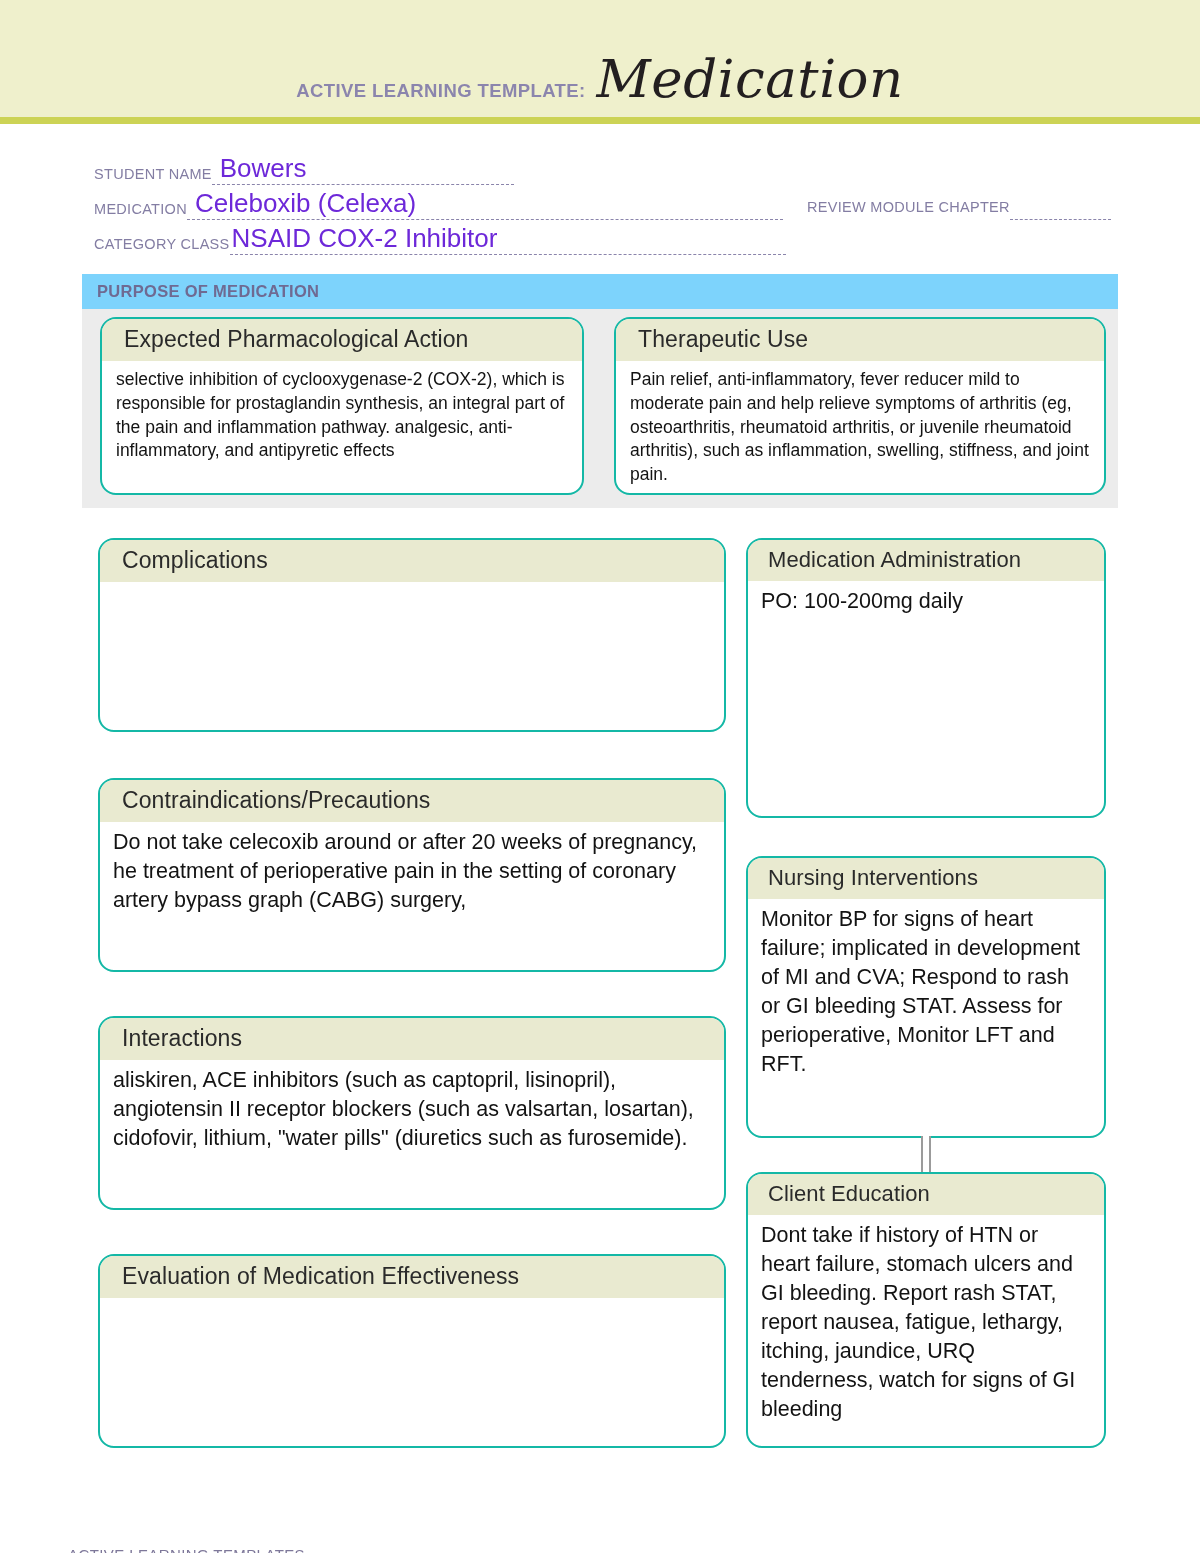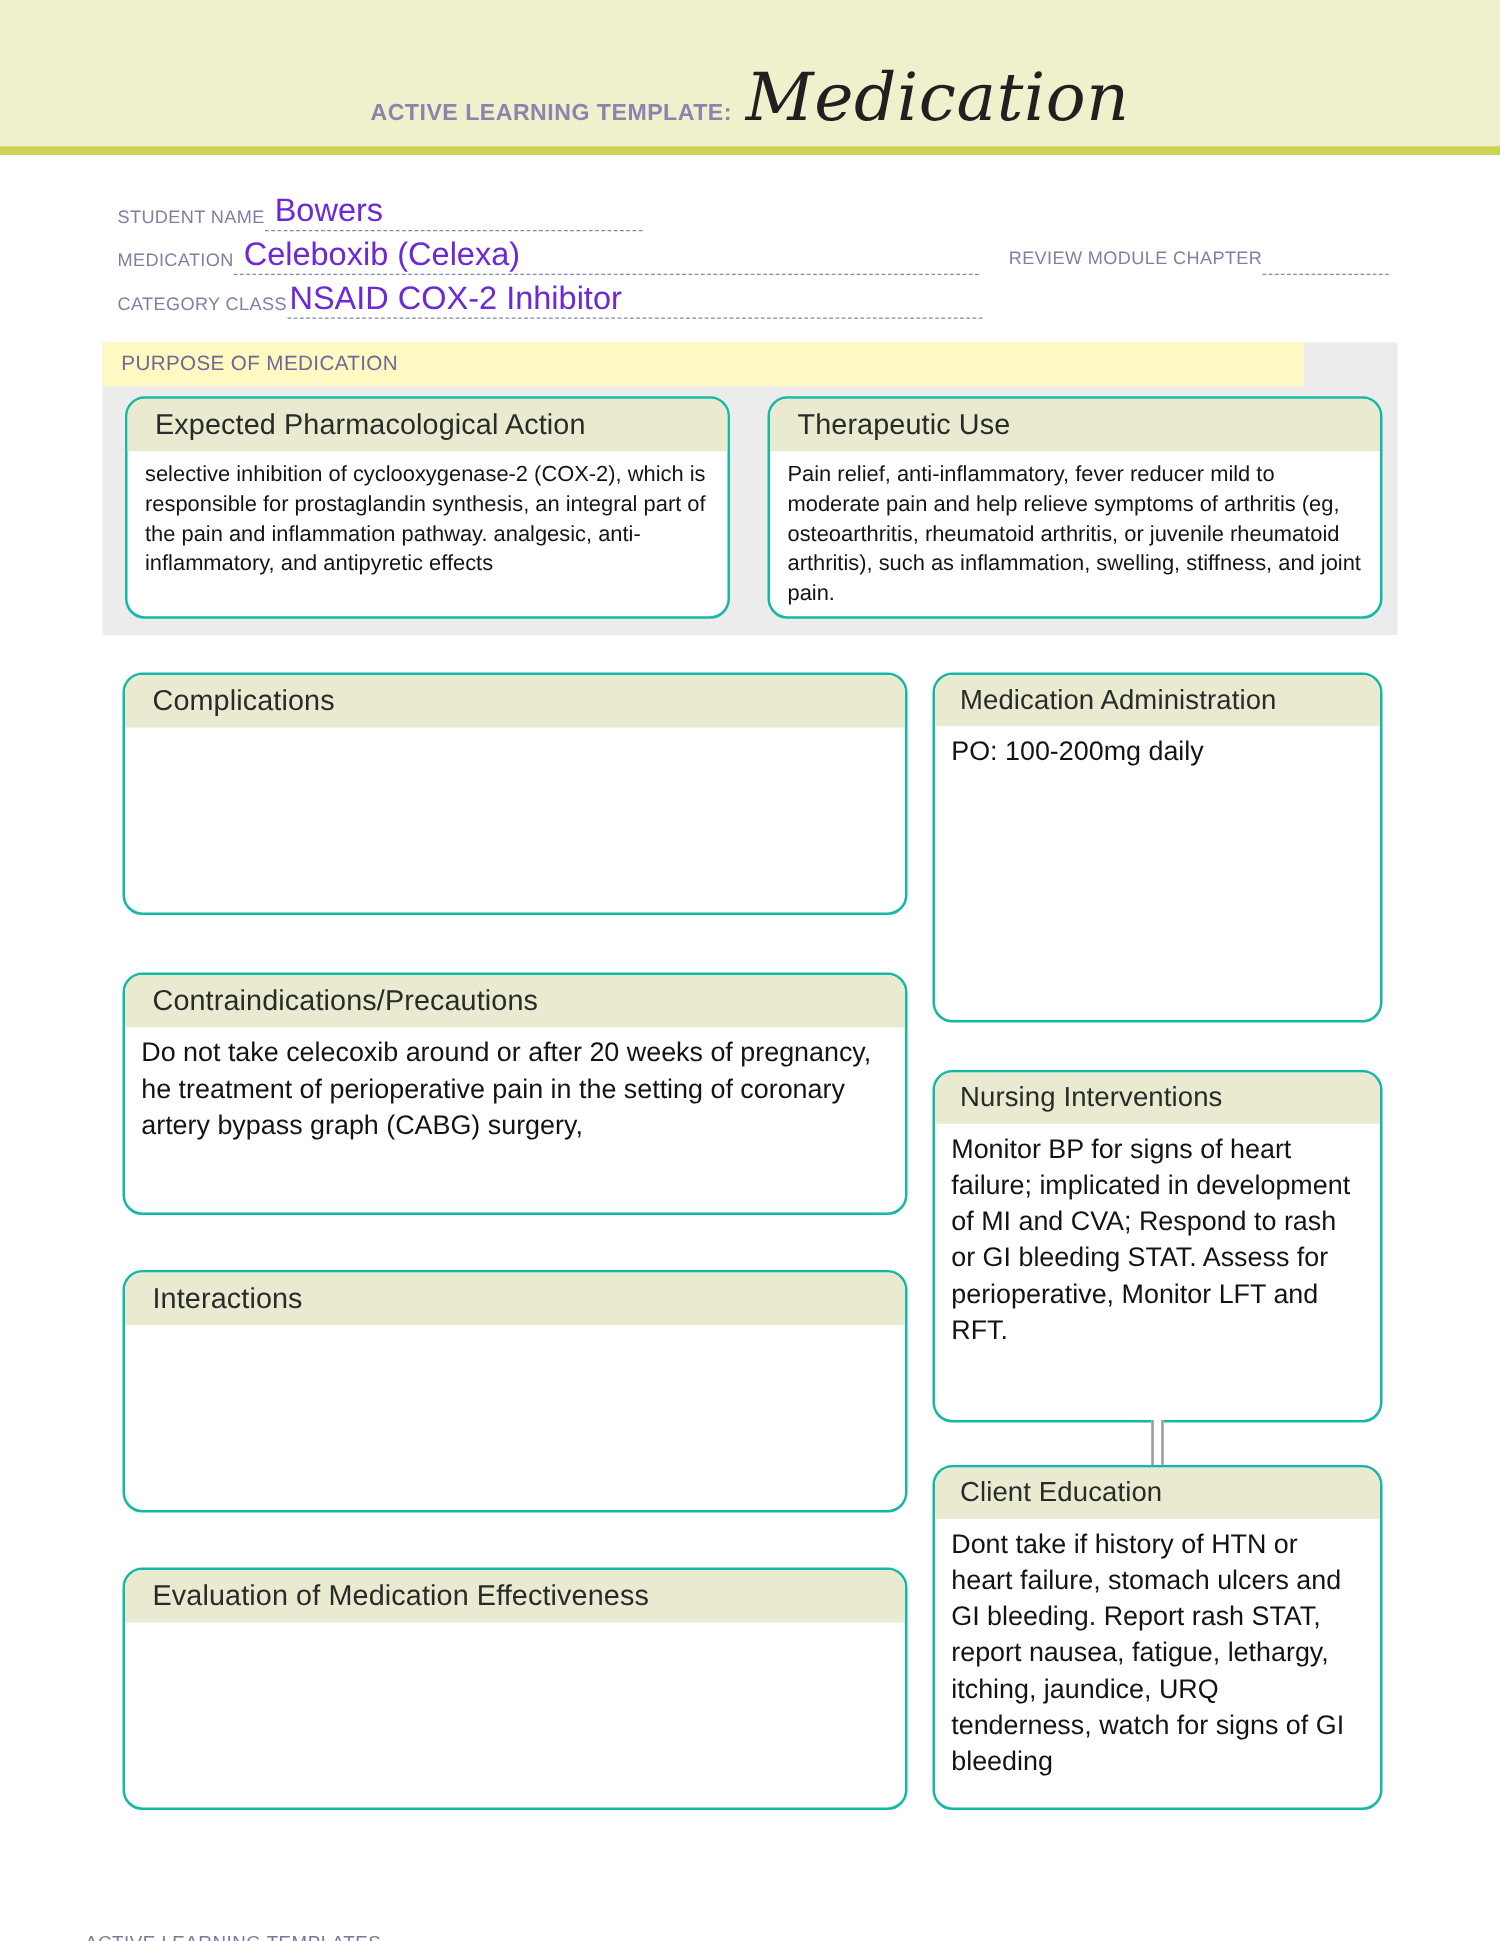--- a/index.html
+++ b/index.html
@@ -103,27 +103,27 @@
     position: absolute;
     left: 82px;
     top: 274px;
     width: 1036px;
     height: 234px;
     background: #ececec;
   }
   .purpose-title {
     position: absolute;
     left: 0; top: 0;
-    width: 961px;
+    width: 1036px;
     height: 35px;
-    background: #fef9c3;
+    background: #7dd3fc;
     box-sizing: border-box;
     padding: 8px 0 0 15px;
     font-size: 16.5px;
-    font-weight: normal;
+    font-weight: bold;
     letter-spacing: 0.3px;
     color: #6f6a92;
     text-transform: uppercase;
   }
 
   
   .card {
     position: absolute;
     background: #ffffff;
     border: 2px solid #14b8a6;
@@ -266,20 +266,21 @@
   <div class="card-head">Complications</div>
 </div>
 
 <div class="card" id="card-contra">
   <div class="card-head">Contraindications/Precautions</div>
   <div class="card-body lg">Do not take celecoxib around or after 20 weeks of pregnancy, he treatment of perioperative pain in the setting of coronary artery bypass graph (CABG) surgery,</div>
 </div>
 
 <div class="card" id="card-inter">
   <div class="card-head">Interactions</div>
+  <div class="card-body lg">aliskiren, ACE inhibitors (such as captopril, lisinopril), angiotensin II receptor blockers (such as valsartan, losartan), cidofovir, lithium, "water pills" (diuretics such as furosemide).</div>
 </div>
 
 <div class="card" id="card-eval">
   <div class="card-head">Evaluation of Medication Effectiveness</div>
   <div class="card-body lg"></div>
 </div>
 
 <div class="card" id="card-medadmin">
   <div class="card-head small">Medication Administration</div>
   <div class="card-body lg">PO: 100-200mg daily</div>

